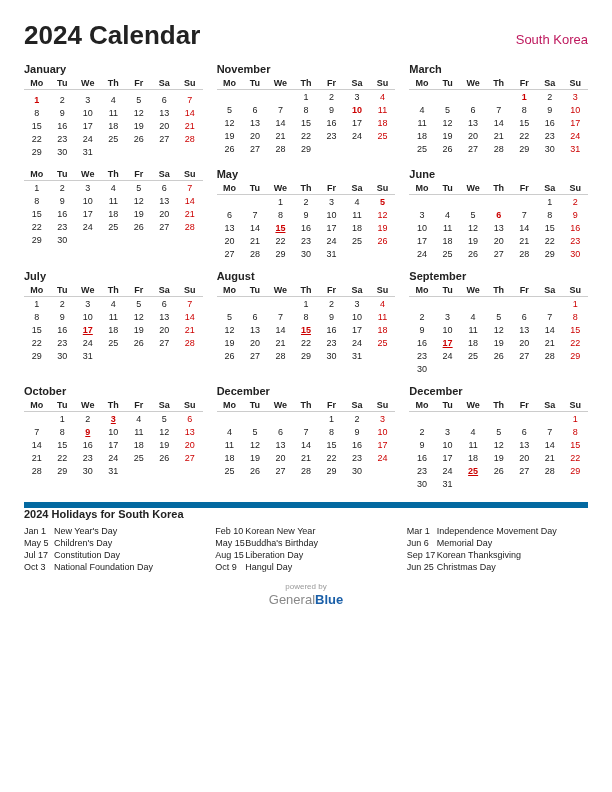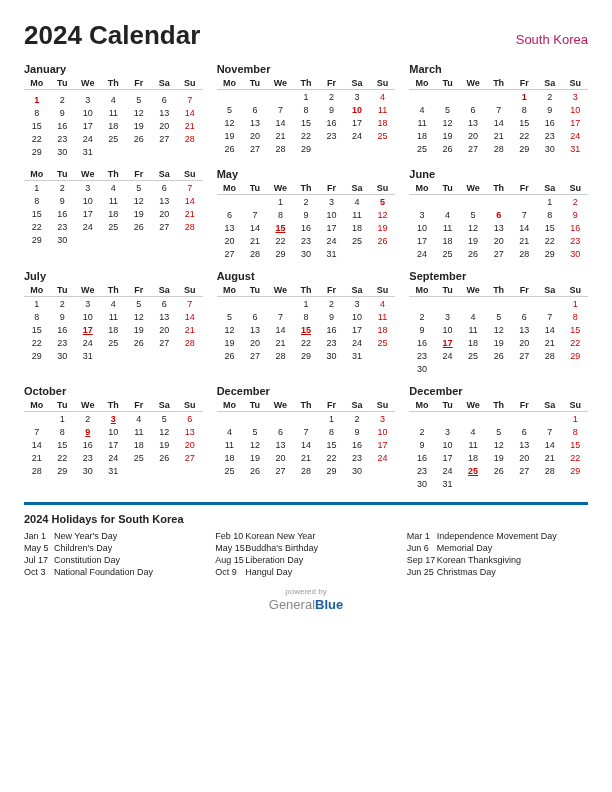--- a/index.html
+++ b/index.html
@@ -55,22 +55,22 @@
     }
     .cal-table td {
       font-size: 9px;
       text-align: center;
       padding: 1.5px 0;
       color: #222;
       width: 14.28%;
     }
     .holidays-section {
       margin-top: 12px;
-      border-top: 3px solid #0369a1;
-      padding-top: 8px;
+      border-top: 6px solid #0369a1;
+      padding-top: 0;
     }
     .holidays-title {
       font-size: 11px;
       font-weight: bold;
       margin-bottom: 6px;
     }
     .holidays-grid {
       display: grid;
       grid-template-columns: 1fr 1fr 1fr;
       gap: 2px 10px;

